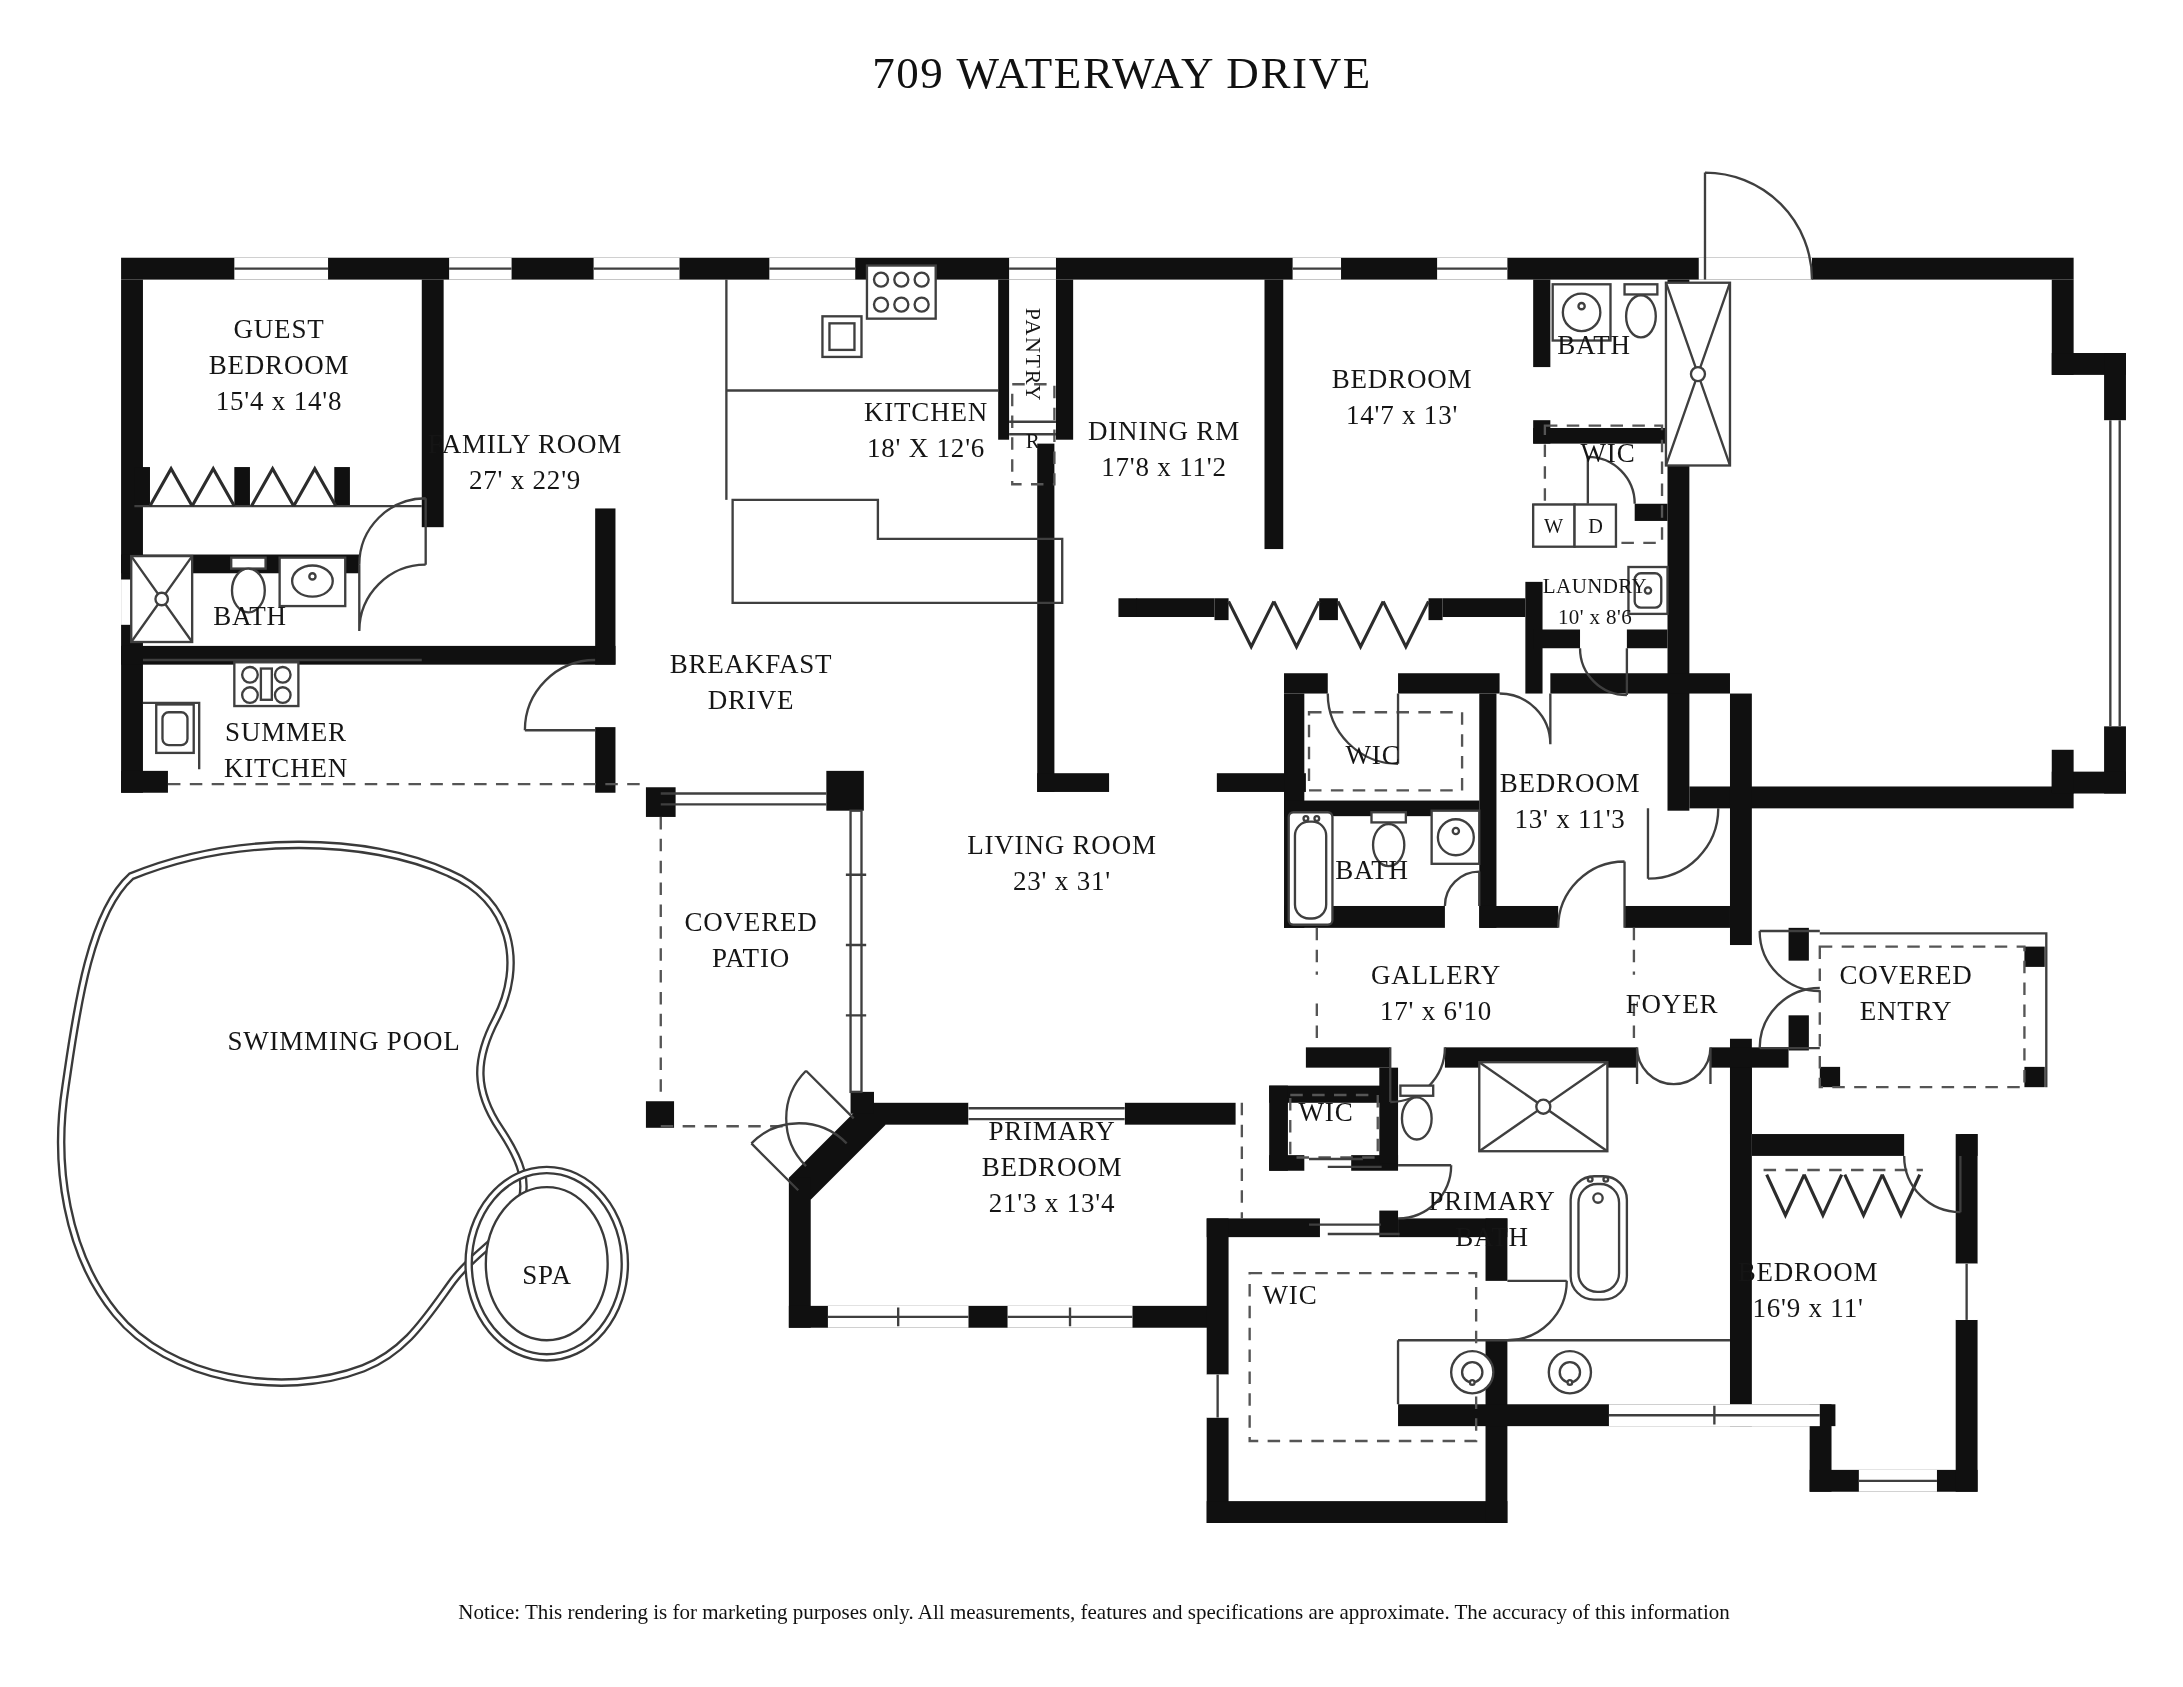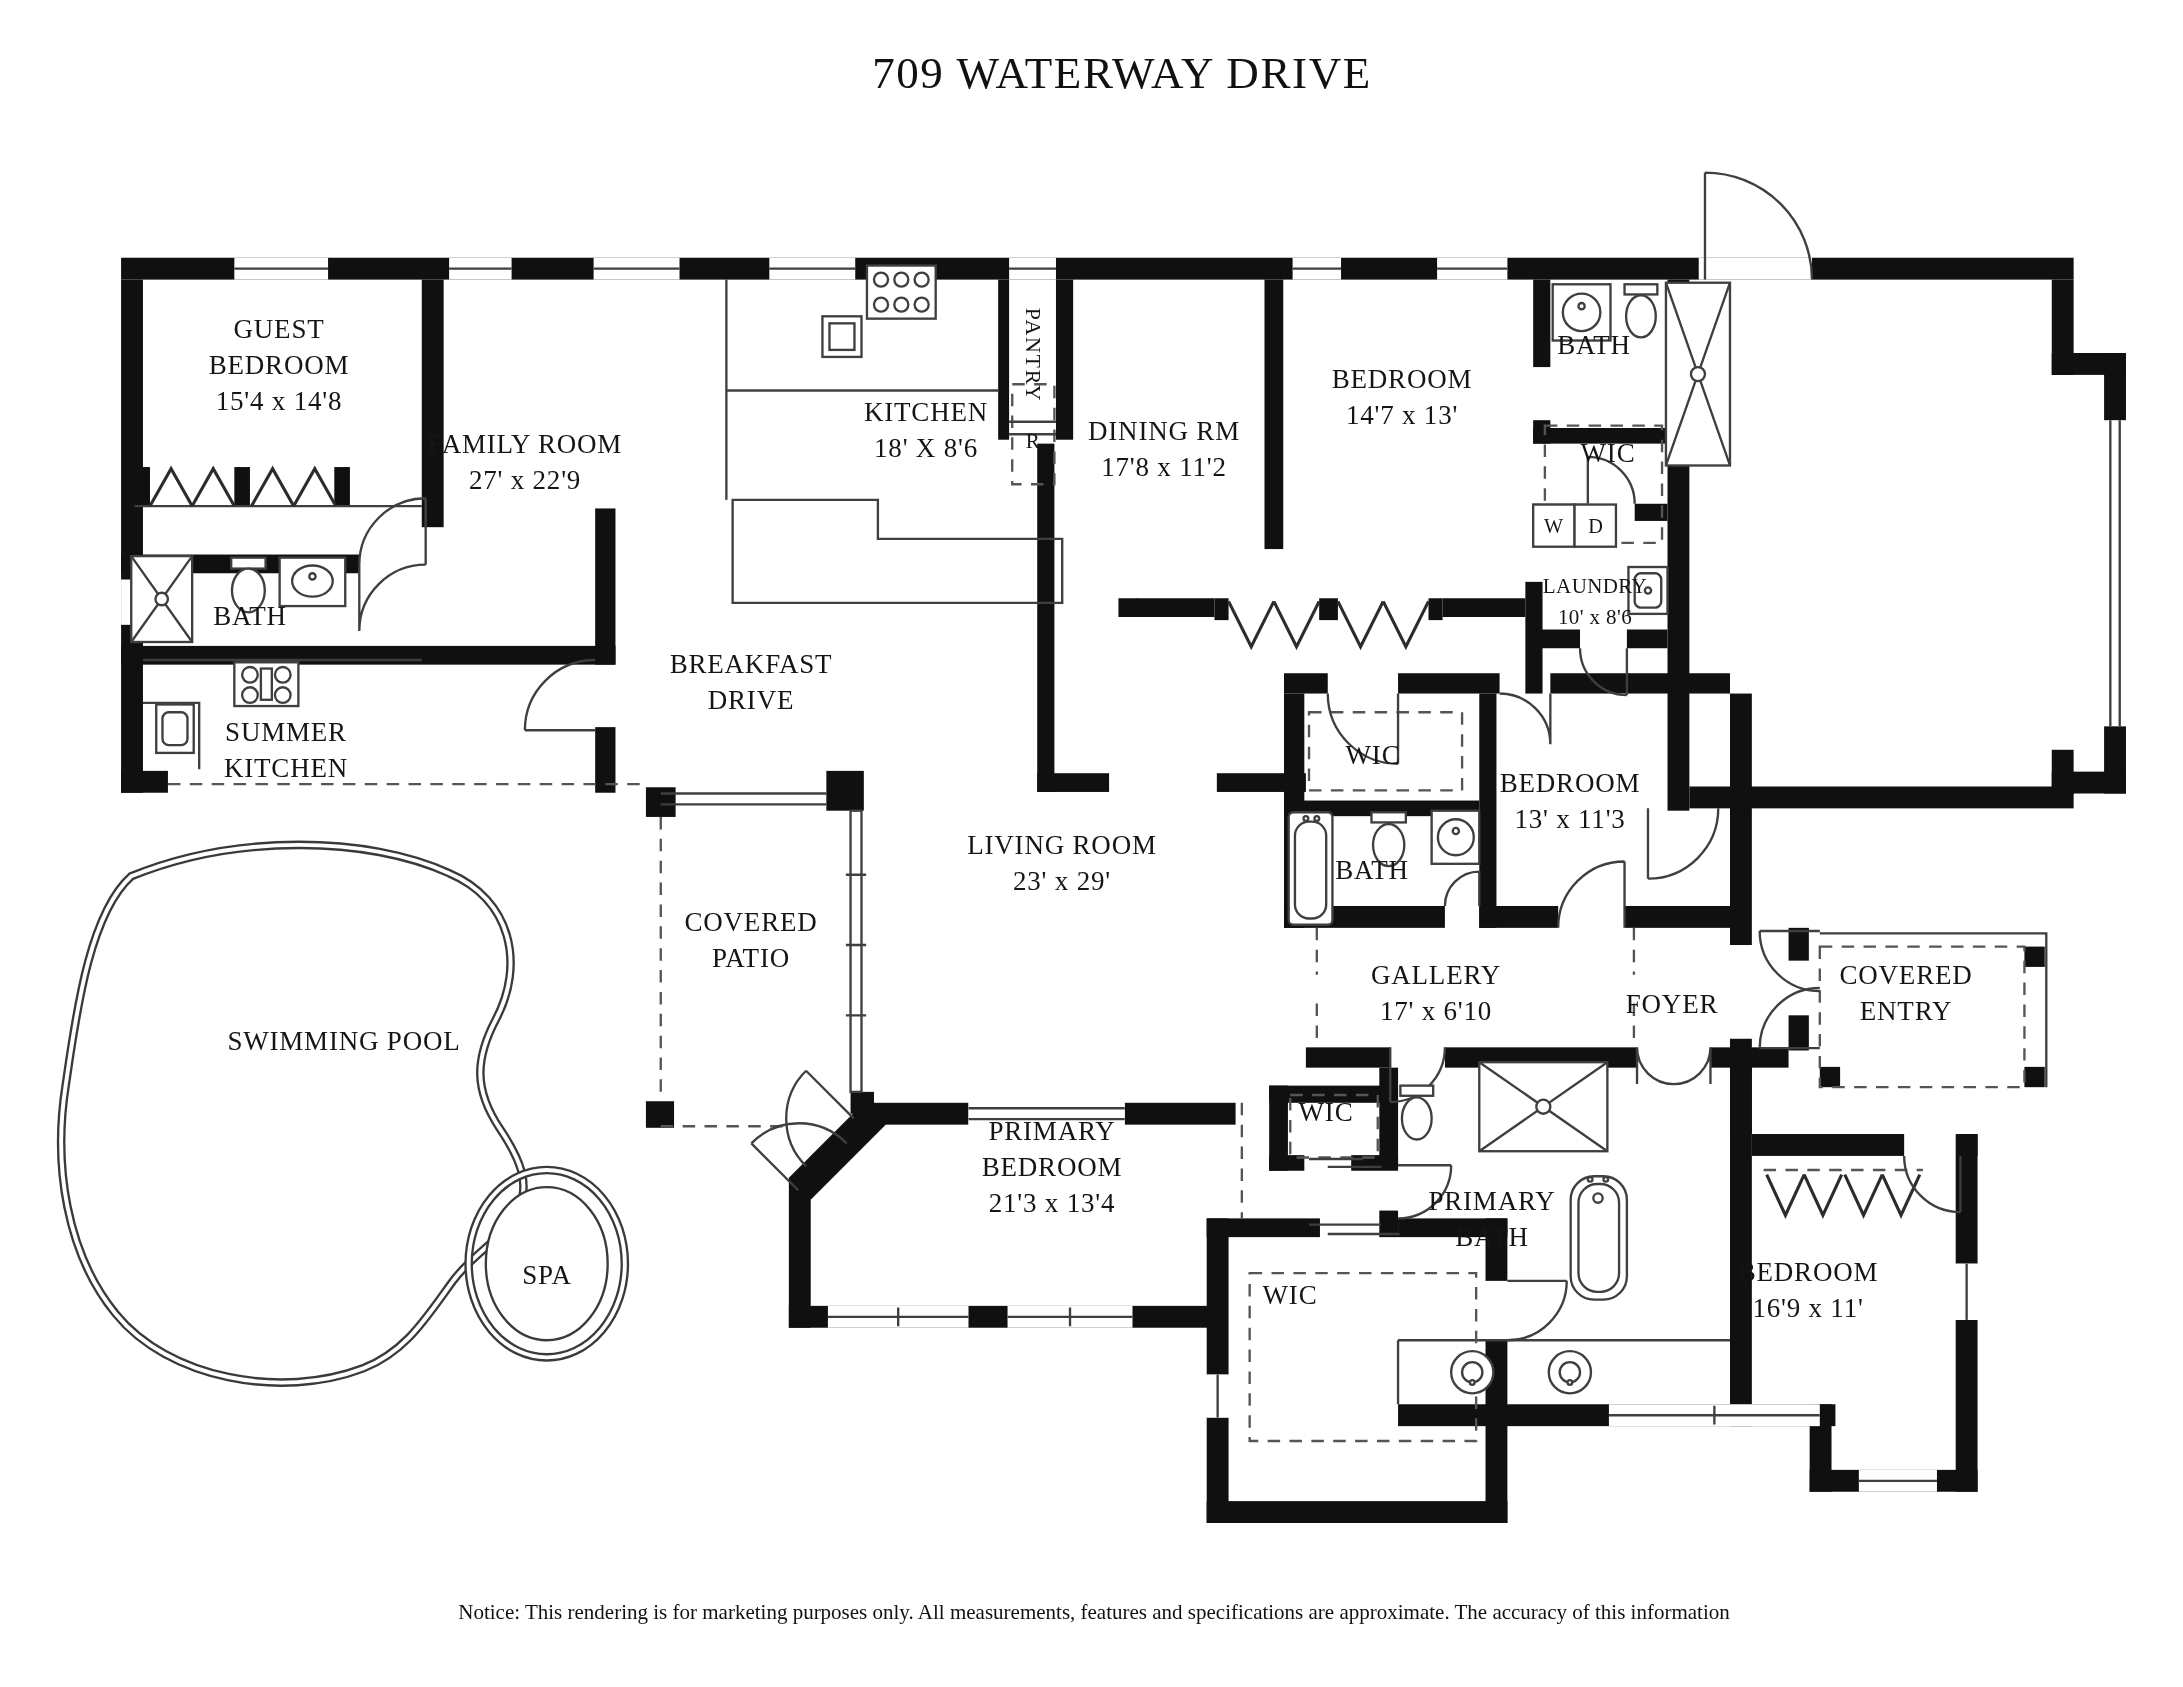--- a/index.html
+++ b/index.html
@@ -341,21 +341,21 @@
     <div>15'4 x 14'8</div>
   </div>
 
   <div class="lbl" style="left:525px;top:426px">
     <div>FAMILY ROOM</div>
     <div>27' x 22'9</div>
   </div>
 
   <div class="lbl" style="left:926px;top:394px">
     <div>KITCHEN</div>
-    <div>18' X 8'6</div>
+    <div>18' X 12'6</div>
   </div>
 
   <div class="lbl vert" style="left:1033px;top:355px">
     <div>PANTRY</div>
   </div>
 
   <div class="lbl sm" style="left:1033px;top:426px">
     <div>R</div>
   </div>
 
@@ -399,21 +399,21 @@
     <div>KITCHEN</div>
   </div>
 
   <div class="lbl" style="left:751px;top:646px">
     <div>BREAKFAST</div>
     <div>DRIVE</div>
   </div>
 
   <div class="lbl" style="left:1062px;top:827px">
     <div>LIVING ROOM</div>
-    <div>23' x 29'</div>
+    <div>23' x 31'</div>
   </div>
 
   <div class="lbl" style="left:1373px;top:737px">
     <div>WIC</div>
   </div>
 
   <div class="lbl" style="left:1372px;top:852px">
     <div>BATH</div>
   </div>
 

